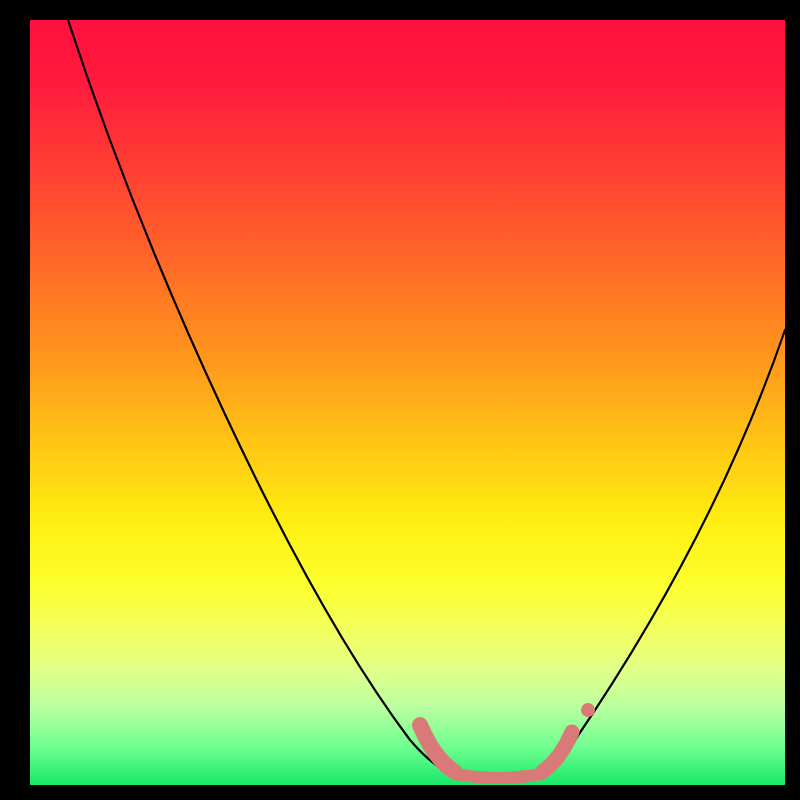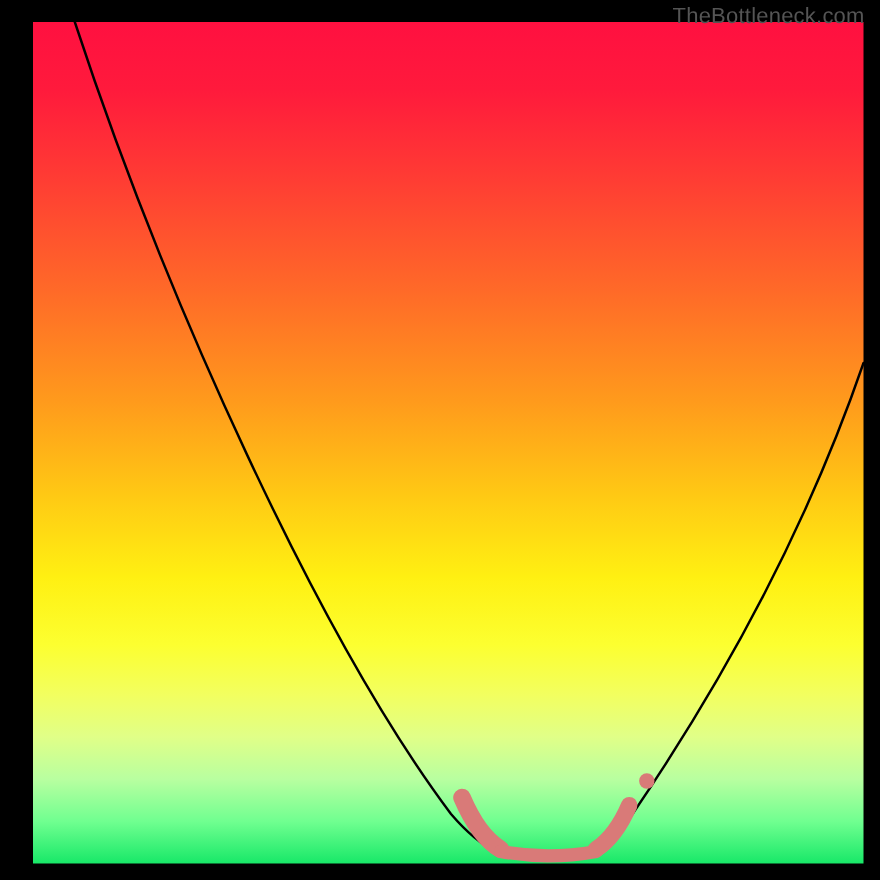--- a/index.html
+++ b/index.html
@@ -78,14 +78,13 @@
                Q 405 740, 425 752"></path>
       <path fill="none" stroke="#d97a78" stroke-width="12" stroke-linecap="round" d="M 425 754
                Q 468 762, 512 754"></path>
       <path fill="none" stroke="#d97a78" stroke-width="15" stroke-linecap="round" d="M 512 752
                Q 530 740, 542 712"></path>
 
       <circle cx="558" cy="690" r="7" fill="#d97a78"></circle>
     </svg>
 
   </div>
-  <div class="watermark">TheBottleneck.com</div>
 </div>
 
 </body></html>

